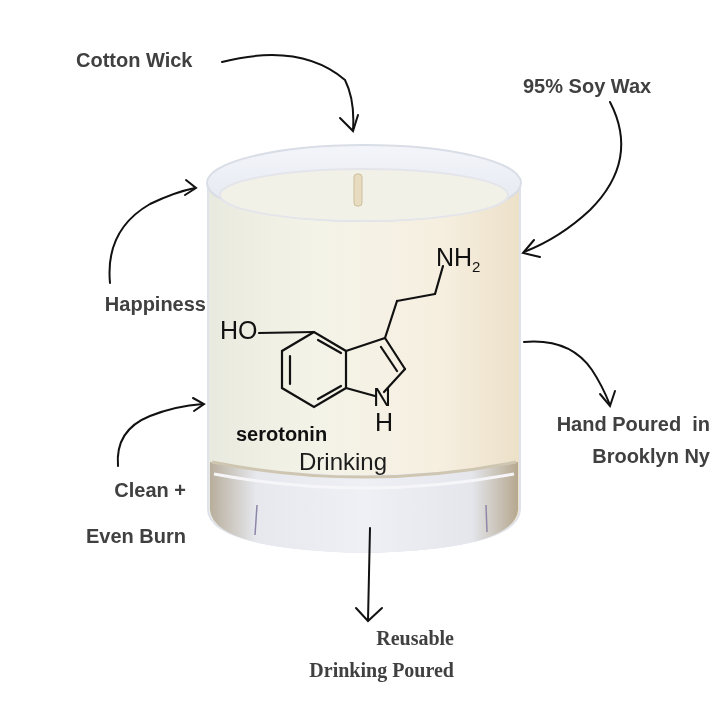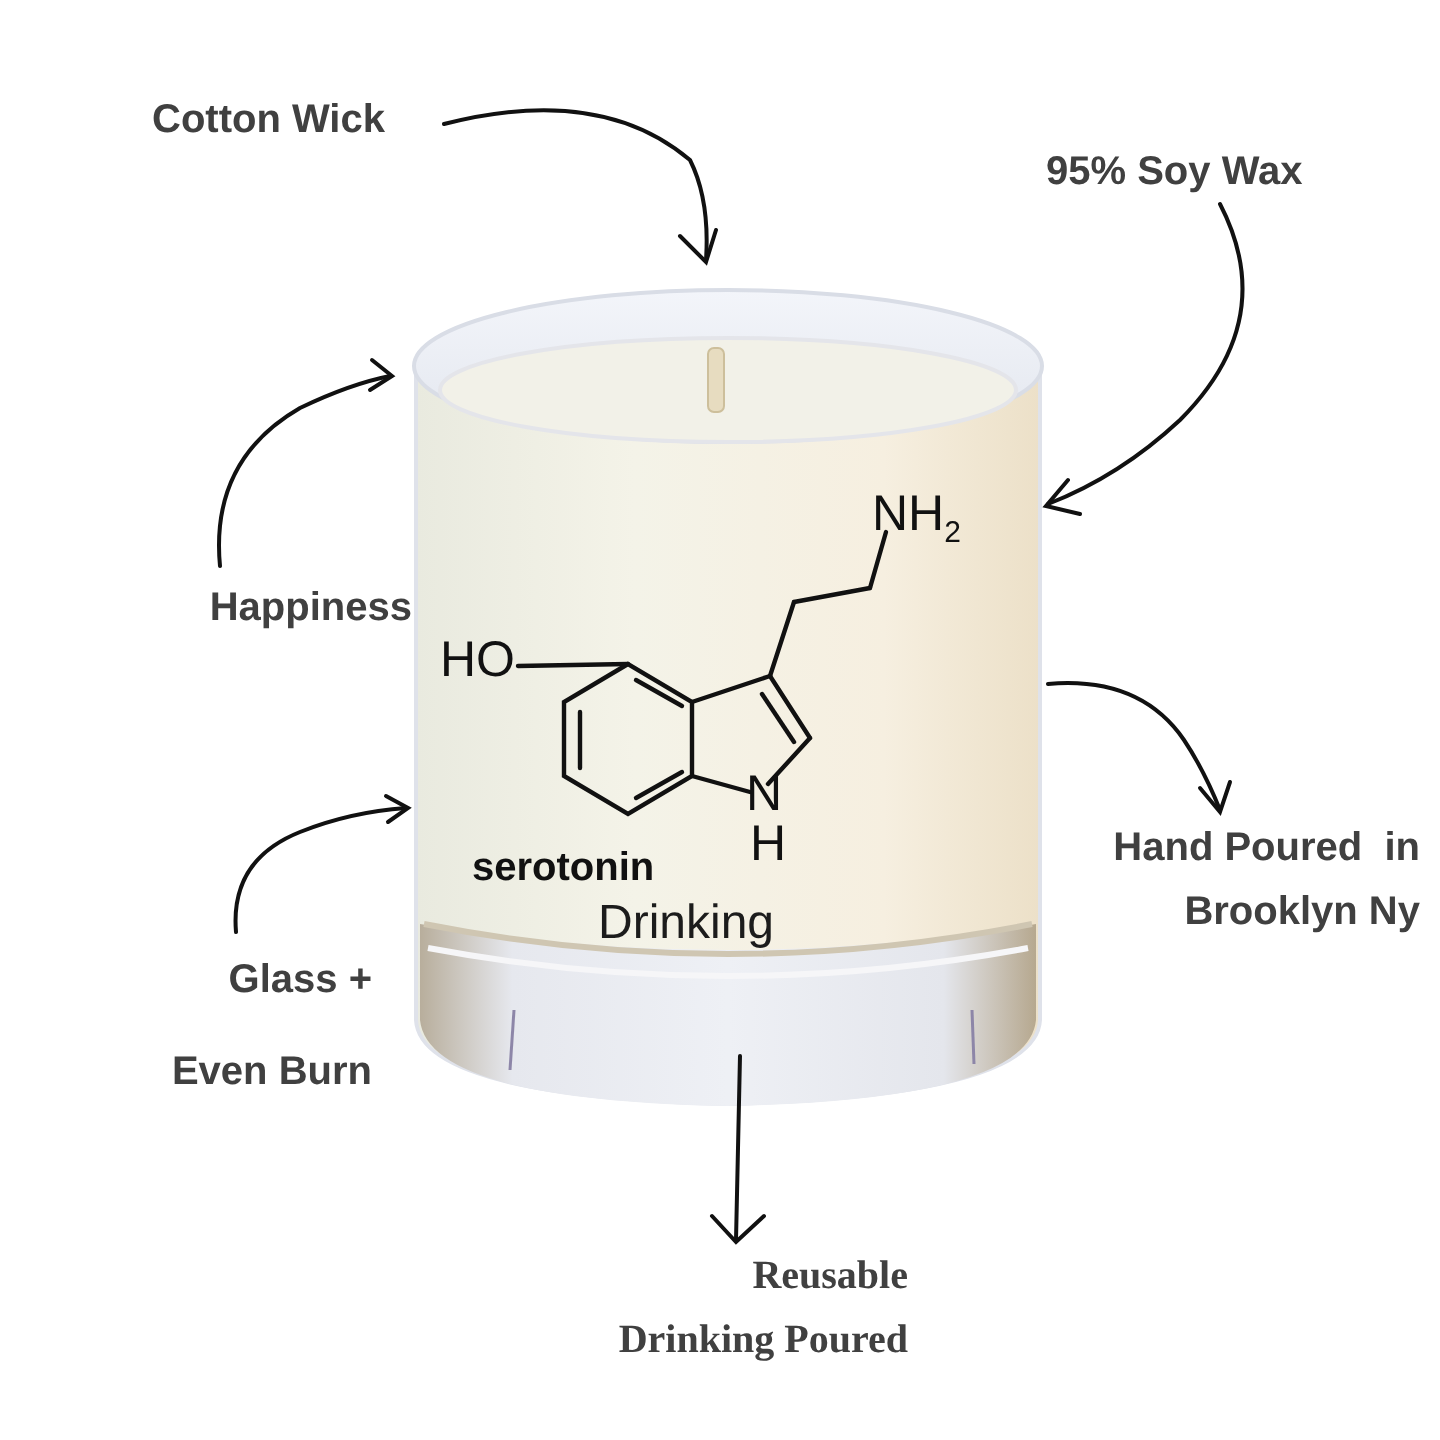--- a/index.html
+++ b/index.html
@@ -103,21 +103,21 @@
   </svg>
 
   <div class="label" style="left:76px; top:46px;">Cotton Wick</div>
   <div class="label" style="left:523px; top:72px;">95% Soy Wax</div>
 
   <div class="label" style="left:36px; top:290px; width:170px;">
     <div>Happiness</div>
   </div>
 
   <div class="label" style="left:62px; top:476px; width:124px;">
-    <div>Glass +</div>
+    <div>Clean +</div>
     <div style="margin-top:18px;">Even Burn</div>
   </div>
 
   <div class="label" style="left:524px; top:410px; width:186px;">
     <div style="white-space:pre;">Hand Poured  in</div>
     <div style="margin-top:4px;">Brooklyn Ny</div>
   </div>
 
   <div class="label" style="left:282px; top:624px; width:172px;font-family:Liberation Serif, serif;">
     <div>Reusable</div>

